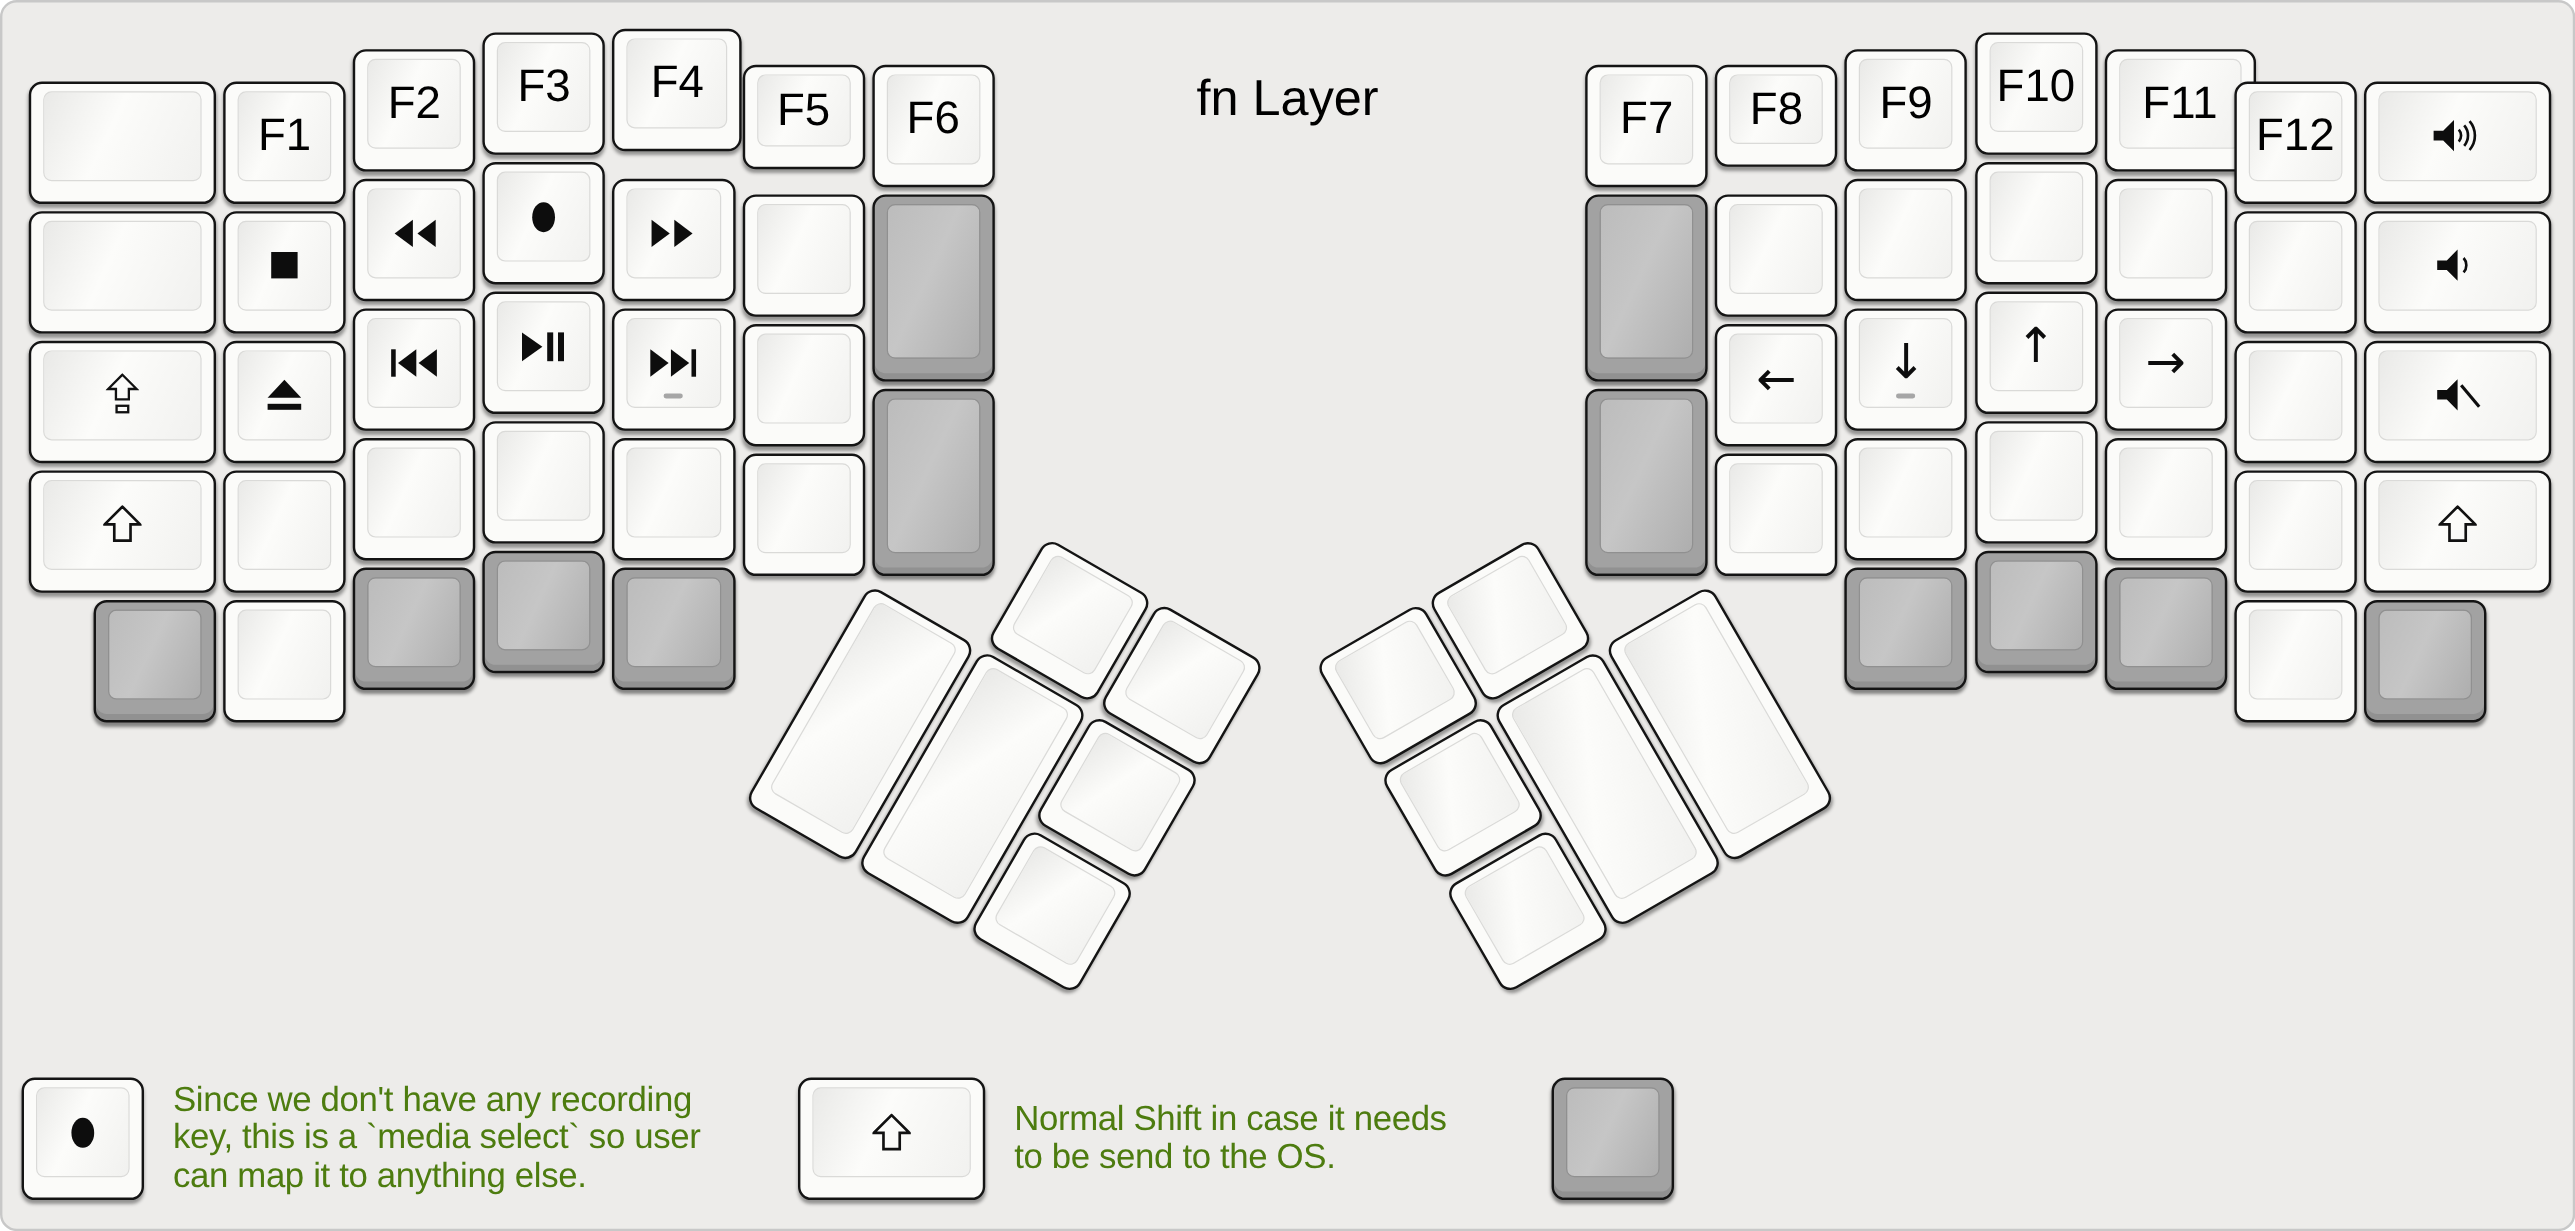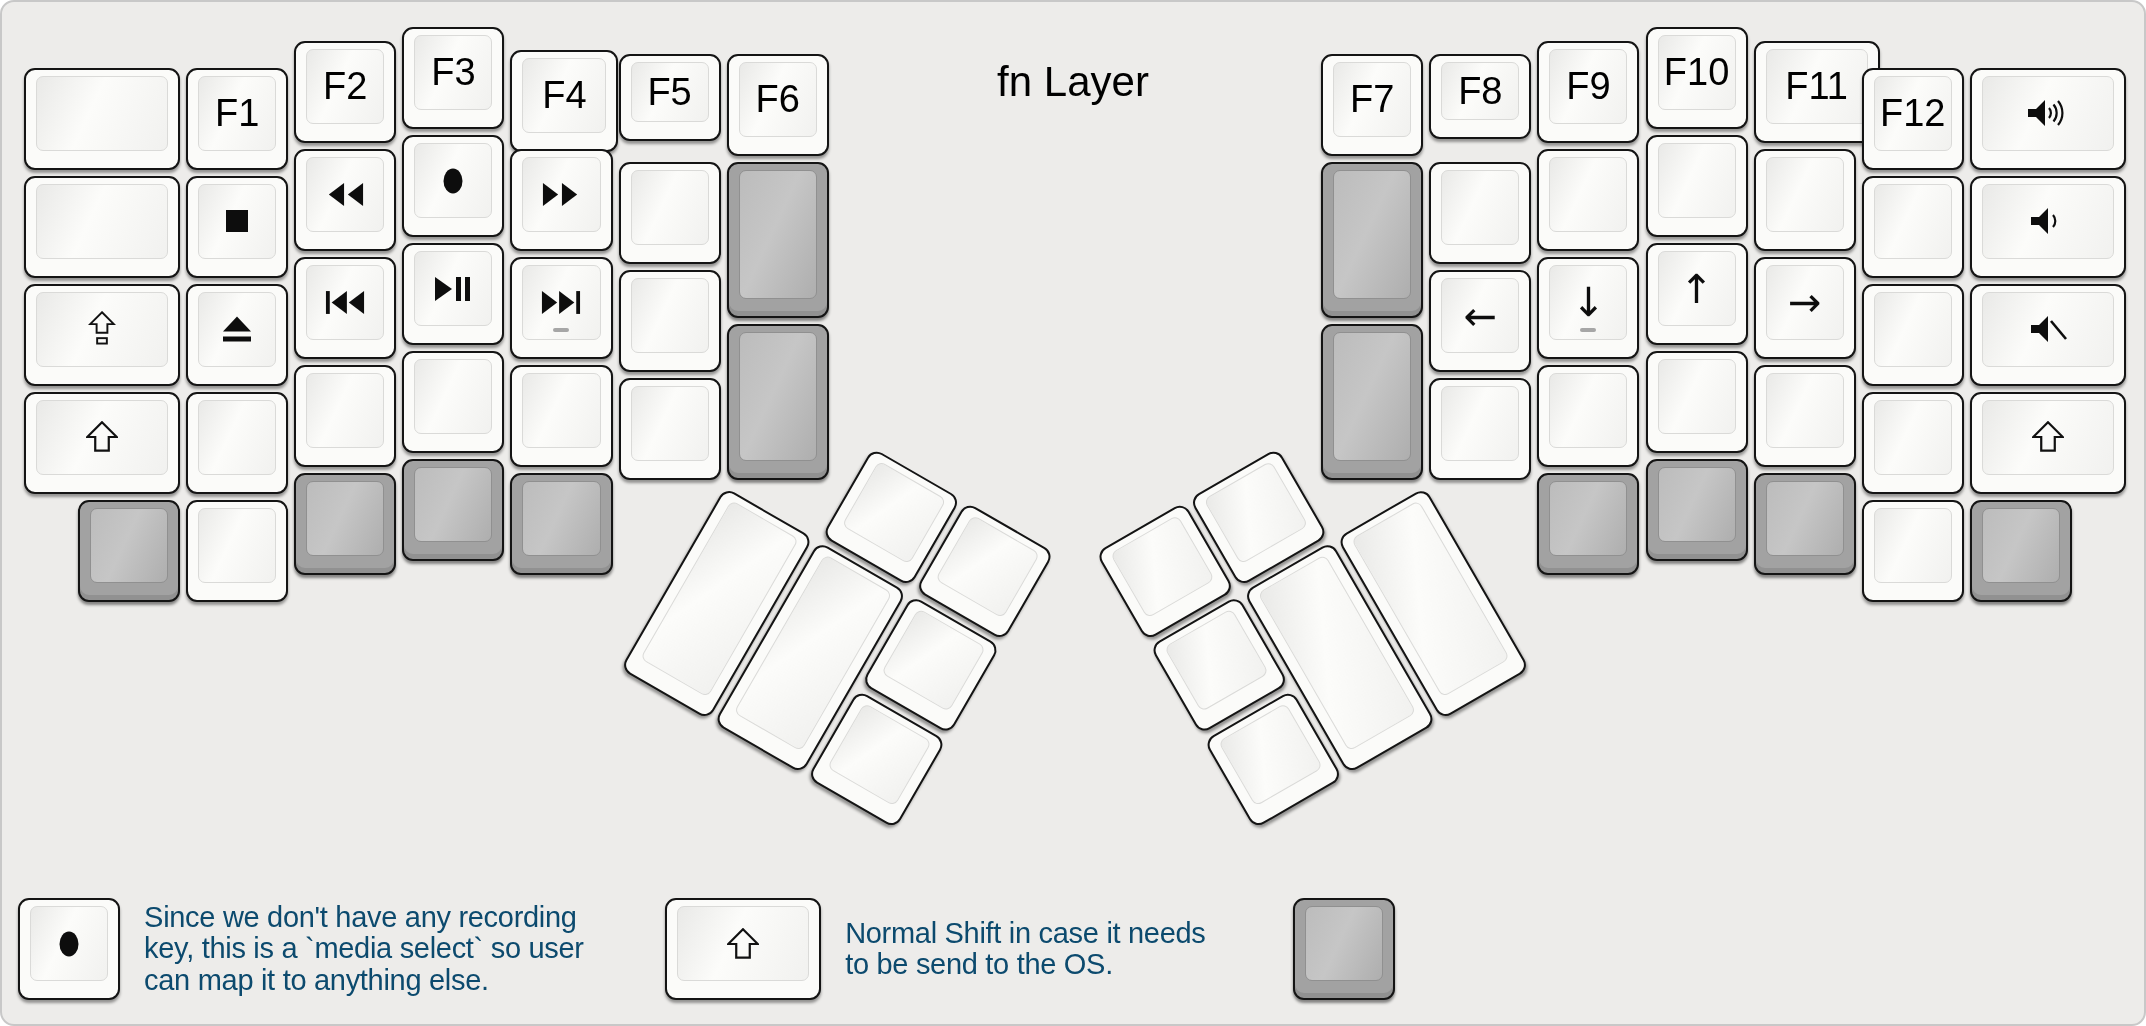--- a/index.html
+++ b/index.html
@@ -35,21 +35,21 @@
   .key .lbl{font-size:38px;color:#000;}
   .key .glyph{font-family:"DejaVu Sans",sans-serif;font-size:40px;color:#0d0d0d;line-height:1;}
   .key svg{display:block;}
   .key .bump{
     position:absolute;left:50%;bottom:7px;width:16px;height:4px;margin-left:-8px;
     background:#a6a6a6;border-radius:2px;
   }
   .legend-item{position:absolute;top:896px;display:flex;align-items:center;}
   .legend-item .lkey{position:relative;flex:0 0 auto;}
   .legend-text{
-    font-size:29px;line-height:31.5px;color:#0c4a6e;letter-spacing:-0.3px;margin-left:24px;
+    font-size:29px;line-height:31.5px;color:#4d7c0f;letter-spacing:-0.3px;margin-left:24px;
   }
   .legend-0{left:16px;}
   .legend-1{left:663px;}
   .legend-2{left:1291px;}
 </style>
 </head>
 <body>
 
 <div class="board">
   <div class="layer-title">fn Layer</div>
@@ -65,21 +65,21 @@
       <div class="key white" style="width: 102.1px; height: 102.1px; left: 292.25px; top: 38.5125px;">
         <div class="top">
           <span class="lbl">F2</span>
         </div>
       </div>
       <div class="key white" style="width: 102.1px; height: 102.1px; left: 400.35px; top: 25px;">
         <div class="top">
           <span class="lbl">F3</span>
         </div>
       </div>
-      <div class="key white" style="width: 108px; height: 102.1px; left: 508.45px; top: 48px;">
+      <div class="key white" style="width: 108px; height: 102.1px; left: 508.45px; top: 22px;">
         <div class="top">
           <span class="lbl">F4</span>
         </div>
       </div>
       <div class="key white" style="width: 102.1px; height: 87px; left: 616.55px; top: 52.025px;">
         <div class="top">
           <span class="lbl">F5</span>
         </div>
       </div>
       <div class="key white" style="width: 102.1px; height: 102.1px; left: 724.65px; top: 52.025px;">

